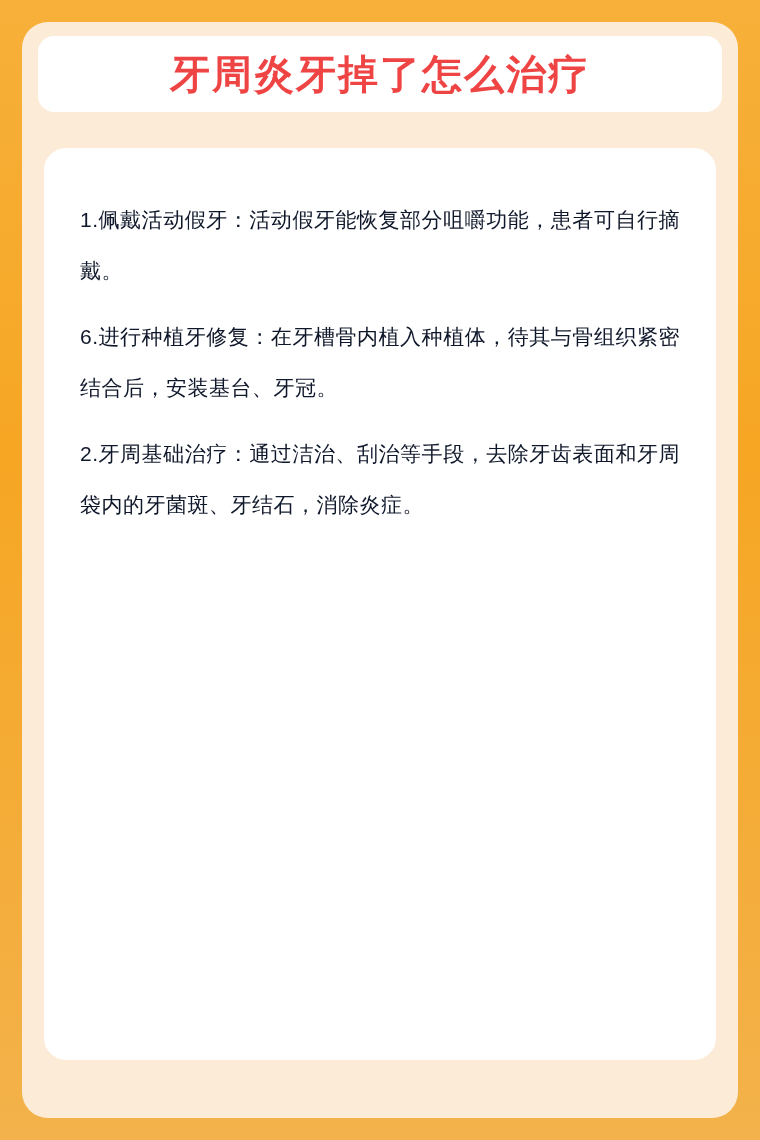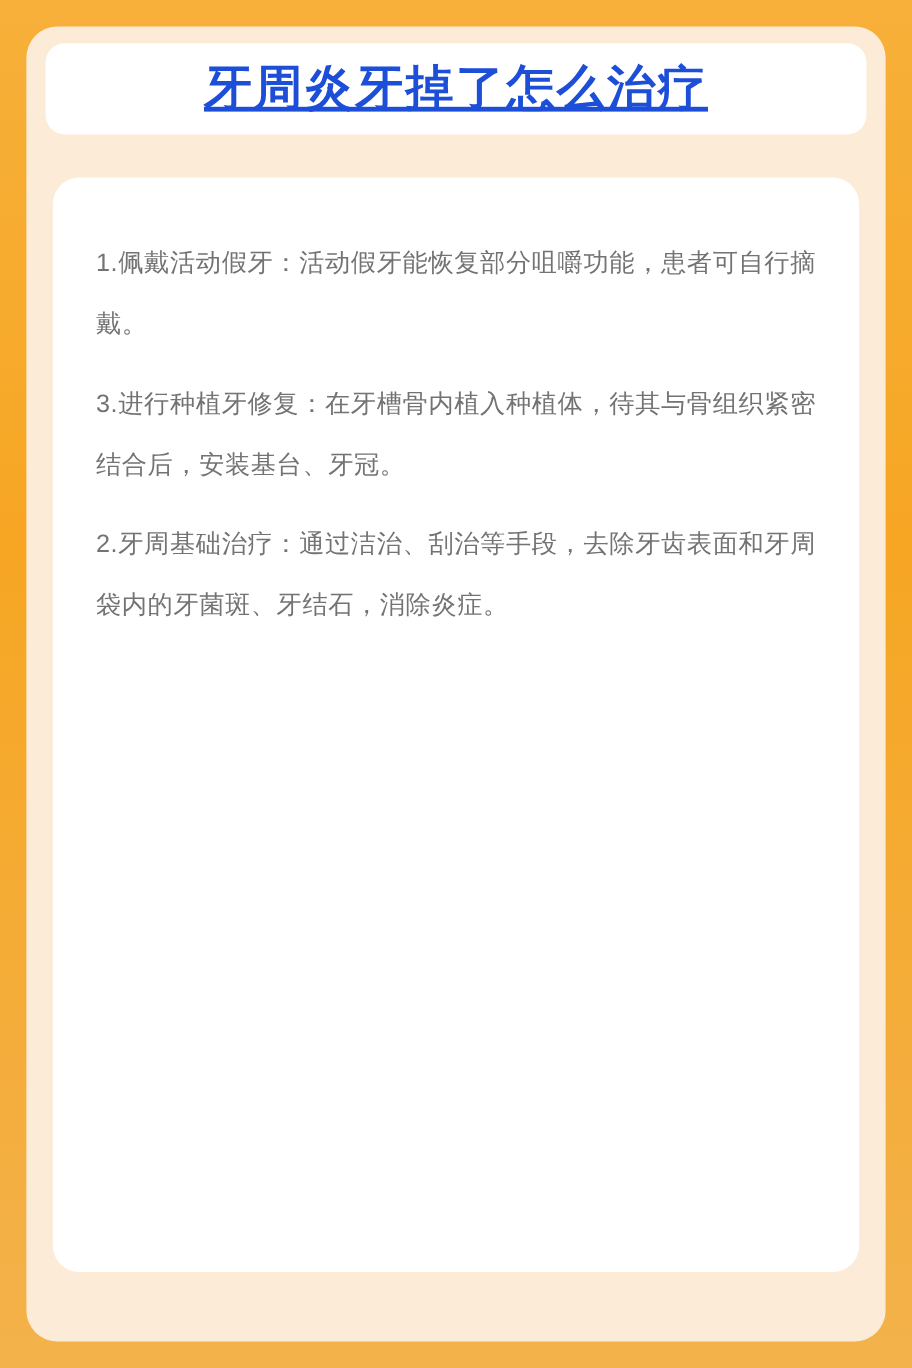--- a/index.html
+++ b/index.html
@@ -44,44 +44,43 @@
     border-radius: 16px;
     display: flex;
     align-items: center;
     justify-content: center;
     box-sizing: border-box;
   }
 
   .title-text {
     font-size: 40px;
     font-weight: bold;
-    color: #1d4ed8;
+    color: #ef4444;
     letter-spacing: 2px;
     line-height: 1;
     white-space: nowrap;
     font-family: "Liberation Sans", "DejaVu Sans", sans-serif;
-    text-decoration: underline;
   }
 
   .content-card {
     position: absolute;
     left: 44px;
     top: 148px;
     right: 44px;
     bottom: 80px;
     background: #FFFFFF;
     border-radius: 22px;
     box-sizing: border-box;
     padding: 46px 36px 30px 36px;
     overflow: hidden;
   }
 
   .item {
     font-size: 21px;
-    color: #737373;
+    color: #0f172a;
     line-height: 2.45;
     text-align: justify;
     letter-spacing: 0.5px;
     margin: 0 0 14px 0;
     font-family: "Liberation Sans", "DejaVu Sans", sans-serif;
   }
   .item:last-child {
     margin-bottom: 0;
   }
 </style>
@@ -90,16 +89,16 @@
 
 <div class="poster">
   <div class="inner-frame"></div>
 
   <div class="title-bar">
     <div class="title-text">牙周炎牙掉了怎么治疗</div>
   </div>
 
   <div class="content-card">
     <p class="item">1.佩戴活动假牙：活动假牙能恢复部分咀嚼功能，患者可自行摘戴。</p>
-    <p class="item">3.进行种植牙修复：在牙槽骨内植入种植体，待其与骨组织紧密结合后，安装基台、牙冠。</p>
+    <p class="item">6.进行种植牙修复：在牙槽骨内植入种植体，待其与骨组织紧密结合后，安装基台、牙冠。</p>
     <p class="item">2.牙周基础治疗：通过洁治、刮治等手段，去除牙齿表面和牙周袋内的牙菌斑、牙结石，消除炎症。</p>
   </div>
 </div>
 
 </body></html>

